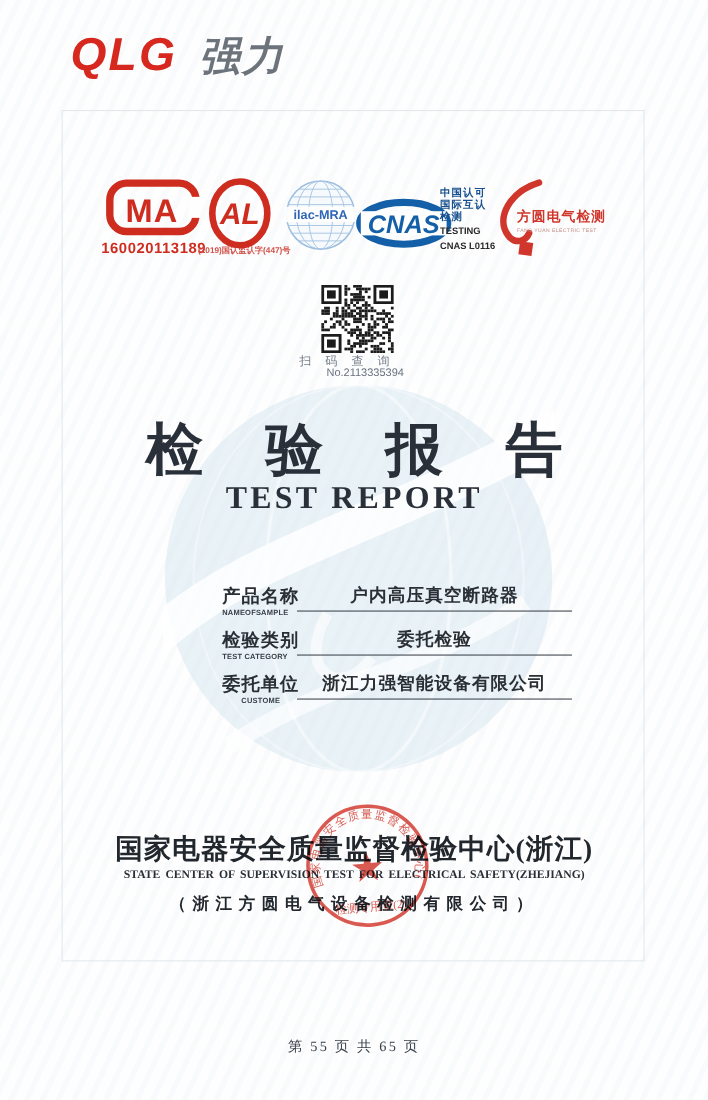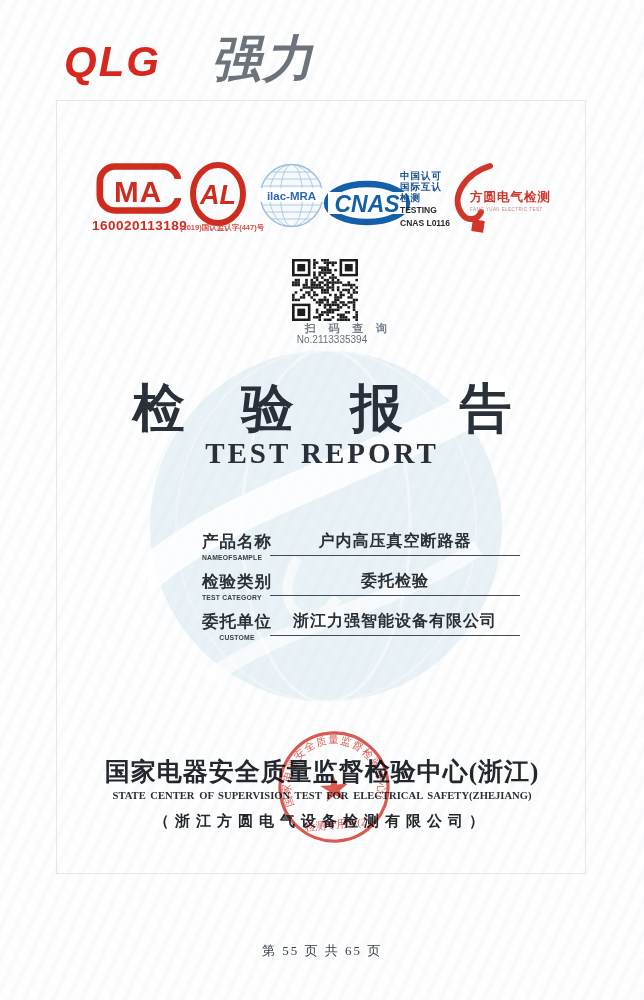--- a/index.html
+++ b/index.html
@@ -8,43 +8,43 @@
     background:#fefefe;
     font-family:"Liberation Serif","DejaVu Serif",serif;
   }
   body::before{ 
     content:"";position:absolute;inset:0;
     background:repeating-linear-gradient(115deg, rgba(176,198,212,0.07) 0 5px, rgba(255,255,255,0) 5px 13px);
     pointer-events:none;z-index:0;
   }
   .abs{position:absolute;}
   
-  .brand{left:64px;top:26px;display:flex;align-items:baseline;gap:6px;z-index:3;
+  .brand{left:64px;top:26px;display:flex;align-items:baseline;gap:20px;z-index:3;
          font-family:"Liberation Sans","DejaVu Sans",sans-serif;font-style:italic;font-weight:900;}
   .brand .en{font-size:42px;color:#d6281e;letter-spacing:2px;}
-  .brand .zh{font-size:50px;color:#6d737b;letter-spacing:2px;margin-left:44px;}
+  .brand .zh{font-size:37px;color:#6d737b;letter-spacing:2px;}
   
   .frame{left:56px;top:100px;width:528px;height:772px;border:1px solid #e4e8eb;z-index:1;}
   
   .watermark{left:148px;top:348px;width:356px;height:356px;z-index:0;opacity:.85;}
   
   .certs{left:56px;top:158px;width:585px;height:95px;z-index:3;}
   .cma-num{left:36px;top:60px;font-family:"Liberation Sans",sans-serif;font-weight:800;
            font-size:13.5px;color:#cf2c20;letter-spacing:.5px;}
   .cma-appr{left:124px;top:65px;font-size:7.5px;color:#d25048;font-family:"Liberation Sans",sans-serif;font-weight:700;}
   .cnas-info{left:344px;top:12px;font-family:"Liberation Sans",sans-serif;line-height:11px;}
   .cnas-info .zh{font-size:9.5px;font-weight:800;color:#17508e;letter-spacing:1px;}
   .cnas-info .en{font-size:8.5px;font-weight:800;color:#2a2a2a;margin-top:3px;line-height:9.5px;}
   .fy-text{left:414px;top:31px;font-family:"Liberation Sans",sans-serif;}
   .fy-text .zh{font-size:12.5px;font-weight:800;color:#d0362b;letter-spacing:1px;}
   .fy-text .en{font-size:4.6px;color:#c58b85;letter-spacing:.4px;margin-top:1px;}
   
   .qr{left:292px;top:259px;width:66px;height:62px;z-index:3;}
-  .qr-caption{left:272px;top:321px;width:120px;text-align:right;font-size:11px;color:#566070;
-              letter-spacing:5px;z-index:3;opacity:.8;font-weight:bold;}
+  .qr-caption{left:272px;top:321px;width:120px;text-align:left;font-size:11px;color:#566070;
+              letter-spacing:5px;z-index:3;opacity:.8;}
   .qr-number{left:272px;top:334px;width:120px;text-align:center;font-size:10px;color:#4d5868;z-index:3;
              font-family:"Liberation Sans",sans-serif;opacity:.85;}
   
   .title-zh{left:0;top:374px;width:644px;text-align:center;font-size:52px;font-weight:600;
             color:#2a3039;letter-spacing:22px;text-indent:22px;z-index:3;}
   .title-en{left:0;top:437px;width:644px;text-align:center;font-size:29px;font-weight:700;
             color:#2a3039;letter-spacing:3px;z-index:3;}
   
   .form{left:186px;top:531px;width:318px;z-index:3;margin-left:16px;}
   .frow{position:relative;height:40px;}

